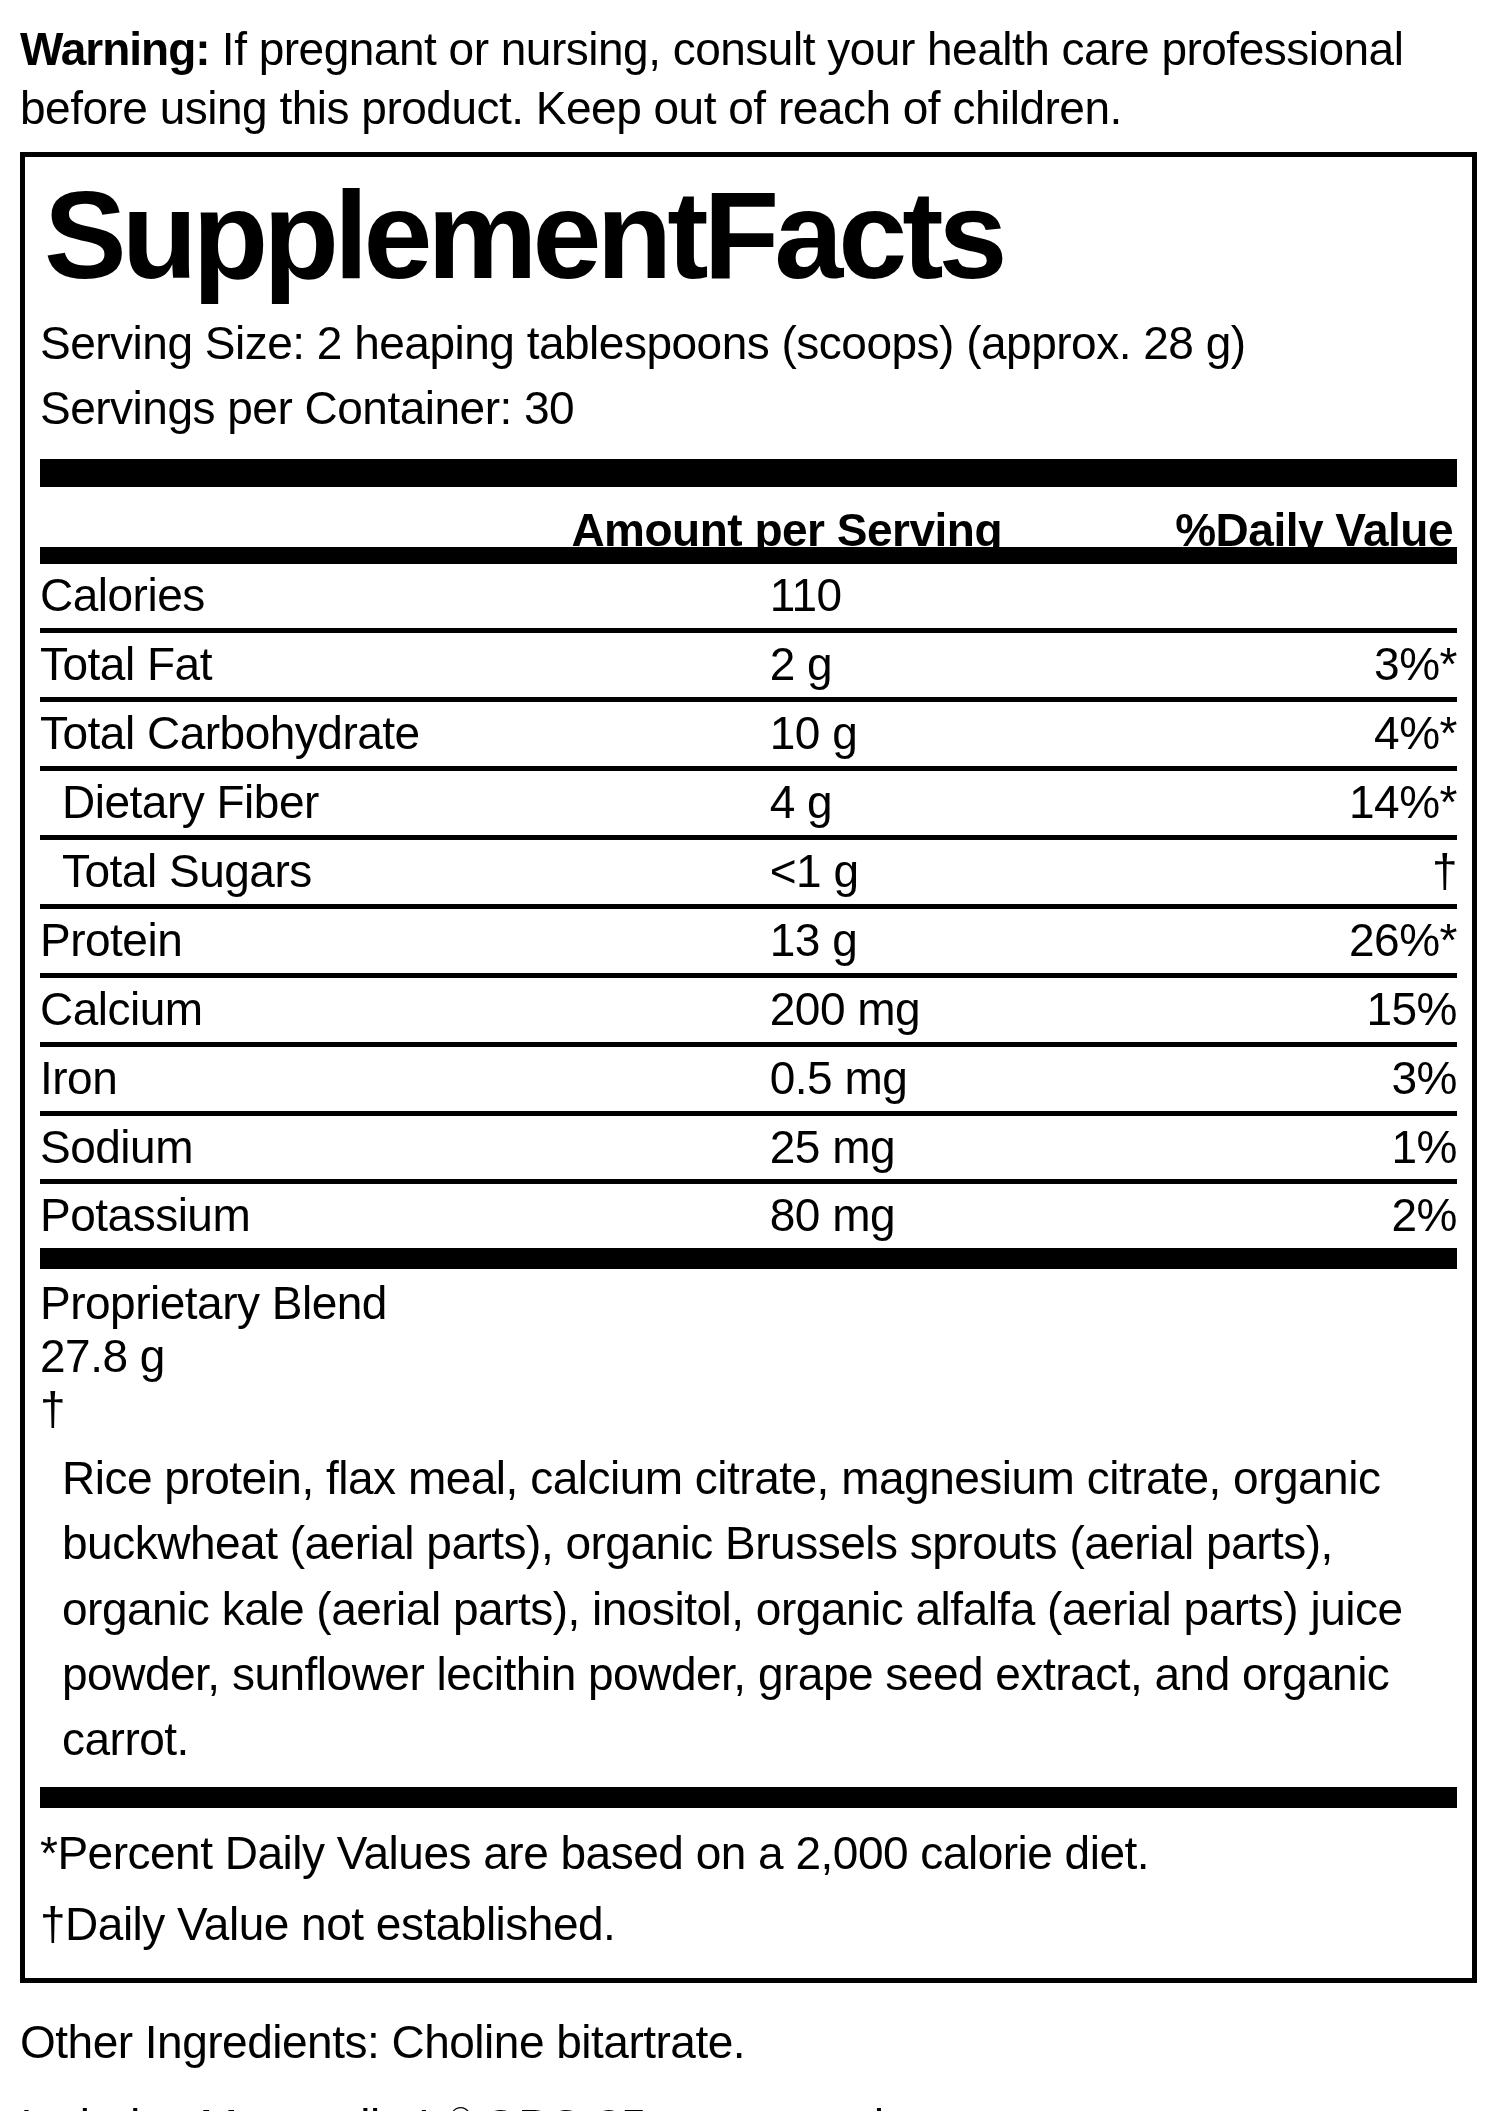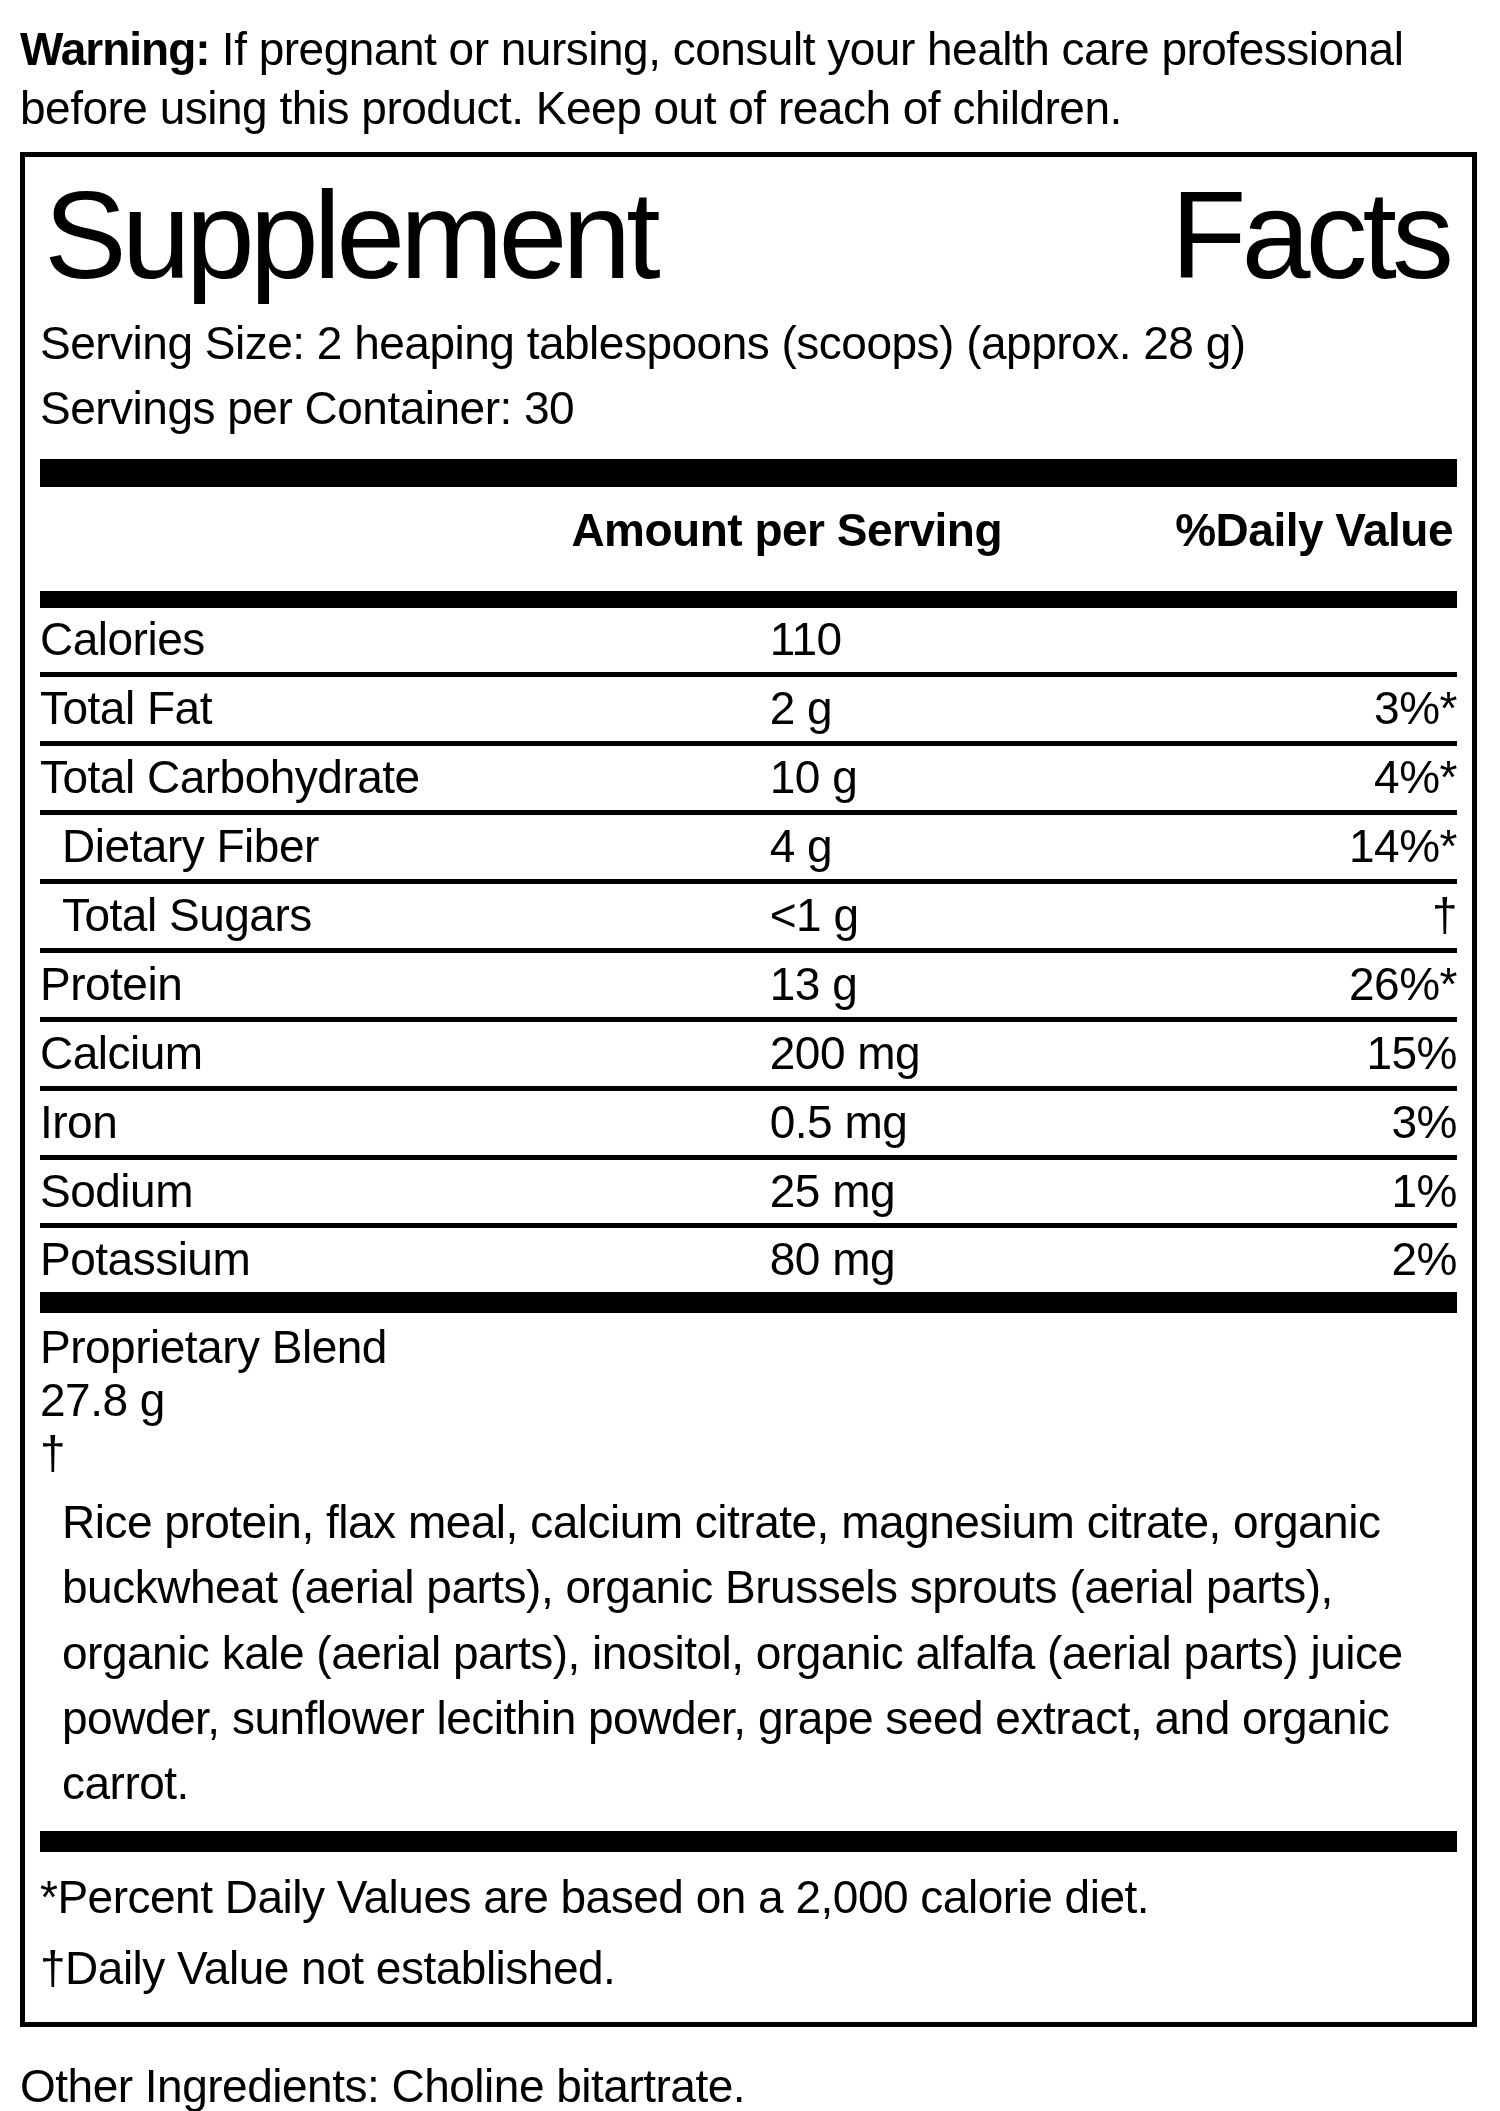--- a/index.html
+++ b/index.html
@@ -27,45 +27,44 @@
   }
   .warning b { letter-spacing: -1px; }
 
   
   .panel {
     border: 5px solid #000;
     padding: 0 15px;
   }
   .title-row {
     display: flex;
-    justify-content: space-between;
     align-items: baseline;
     font-size: 124px;
-    font-weight: normal;
+    font-weight: bold;
     font-stretch: condensed;
     letter-spacing: -5px;
     line-height: 1.0;
     padding: 16px 8px 14px 4px;
   }
   .serving-info {
     font-size: 46px;
     line-height: 1.42;
     padding-bottom: 6px;
   }
   .serving-info div { white-space: nowrap; }
 
   .bar { background: #000; width: 100%; }
   .bar-thick { height: 28px; margin-top: 12px; }
   .bar-med   { height: 17px; }
   .bar-heavy { height: 21px; }
 
   
   .hdr-row {
     position: relative;
-    height: 104px;
+    height: 60px;
     font-size: 46px;
     font-weight: bold;
   }
   .hdr-amount { position: absolute; left: 37.5%; top: 16px; }
   .hdr-dv     { position: absolute; right: 4px;    top: 16px; }
 
   
   .row {
     display: flex;
     align-items: baseline;

